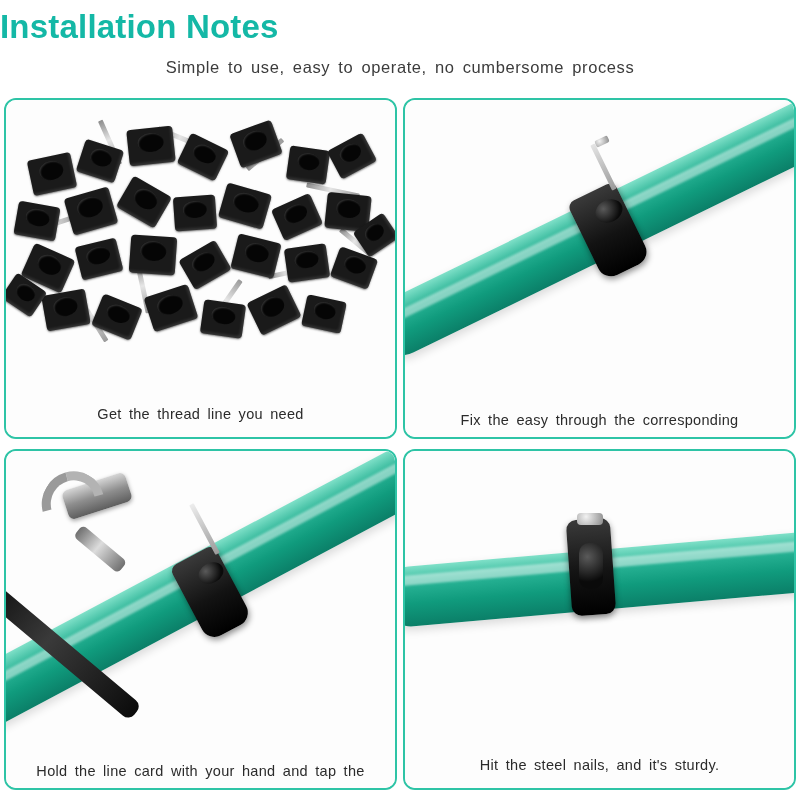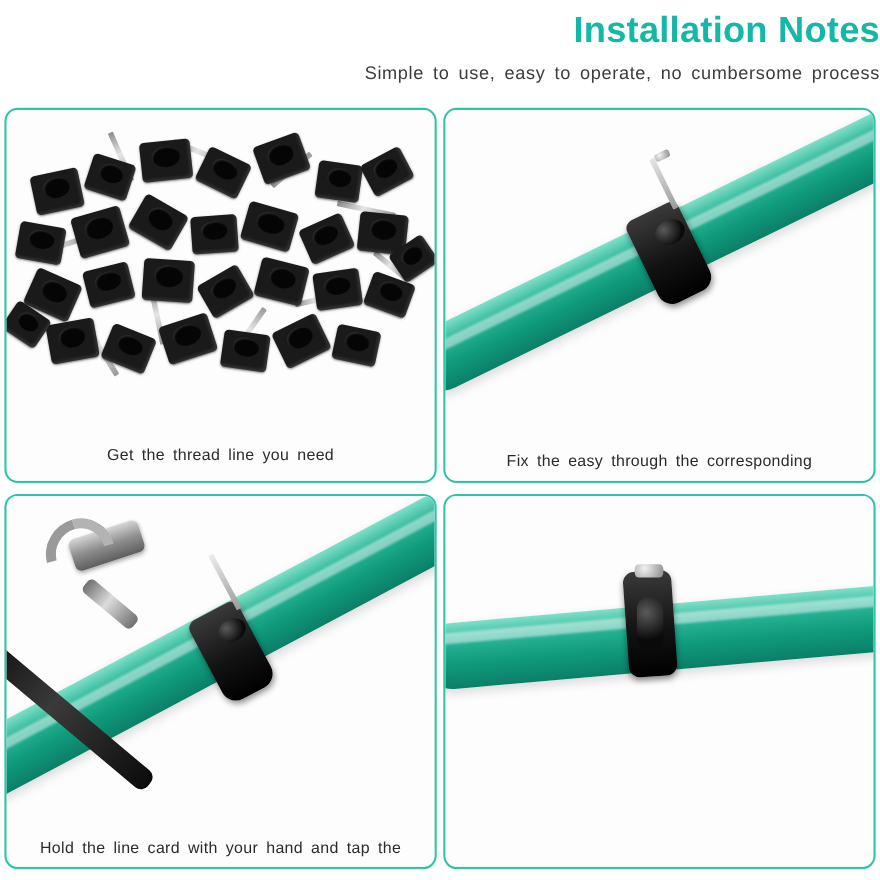--- a/index.html
+++ b/index.html
@@ -13,30 +13,30 @@
     font-family: "Liberation Sans", sans-serif;
     overflow: hidden;
   }
   .page {
     position: relative;
     width: 800px;
     height: 800px;
     box-sizing: border-box;
   }
   .title {
-    text-align: right;
+    text-align: left;
     color: #14B8A6;
     font-size: 33px;
     font-weight: bold;
     letter-spacing: 0.2px;
     margin: 6px 0 0 0;
     line-height: 42px;
   }
   .subtitle {
-    text-align: right;
+    text-align: center;
     color: #3c3c3c;
     font-size: 16.5px;
     letter-spacing: 0.6px;
     margin-top: 10px;
     word-spacing: 3px;
   }
   .grid {
     position: absolute;
     top: 92px;
     left: 4px;
@@ -272,16 +272,17 @@
       <div class="photo">
         <div class="wall-bg"></div>
 
         <div class="wire" style="left:-24px; top:118px; width:450px; height:60px; transform:rotate(-5deg); transform-origin:left center;"></div>
         <div class="wire-hi" style="left:-14px; top:126px; width:420px; height:10px; transform:rotate(-5deg); transform-origin:left center;"></div>
 
         <div class="clip-body" style="left:164px; top:68px; width:44px; height:96px; transform:rotate(-4deg); border-radius:10px;"></div>
         <div class="clip-tex" style="left:174px; top:92px; width:24px; height:46px; border-radius:10px;"></div>
         <div class="nail-head" style="left:172px; top:62px; width:26px; height:12px; border-radius:4px;"></div>
       </div>
+      <div class="caption">Hit the steel nails, and it's sturdy.</div>
     </div>
 
   </div>
 </div>
 
 </body></html>

